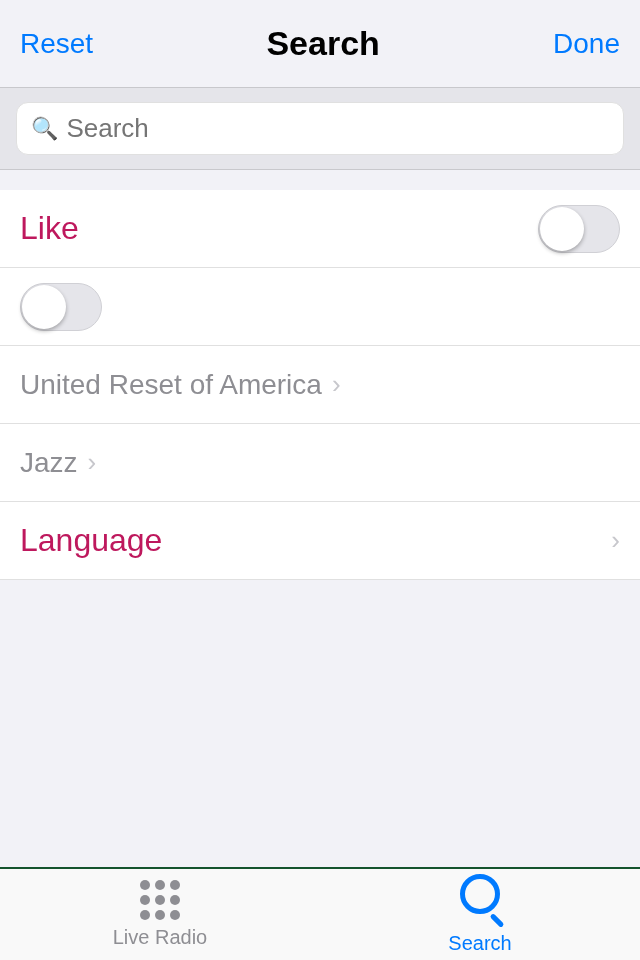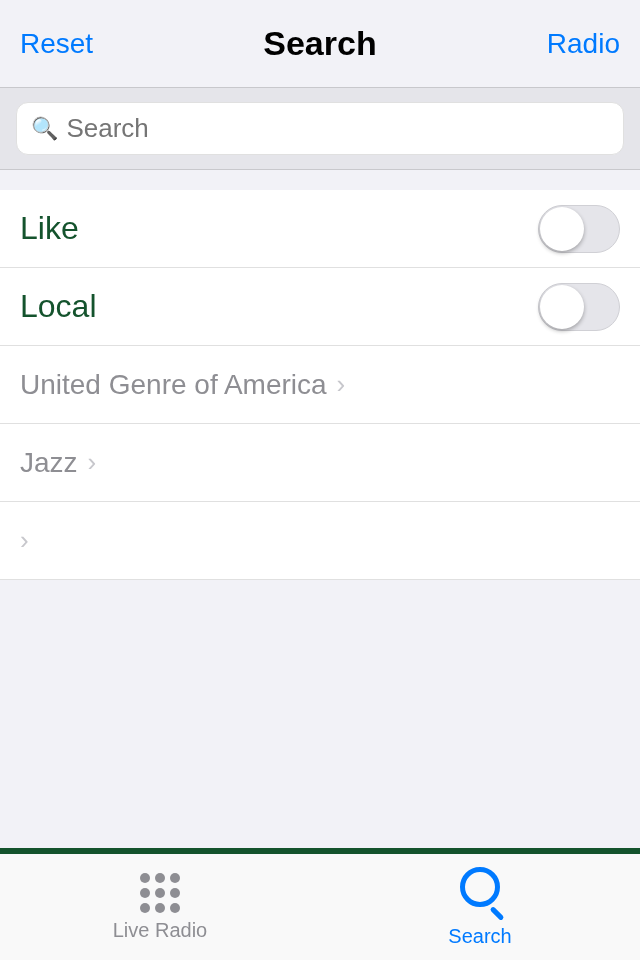--- a/index.html
+++ b/index.html
@@ -76,21 +76,21 @@
       display: flex;
       align-items: center;
       justify-content: space-between;
       padding: 0 20px;
       height: 78px;
       border-bottom: 1px solid #e0e0e0;
       background: #fff;
     }
     .row-label {
       font-size: 32px;
-      color: #14532d;
+      color: #be185d;
       font-weight: 400;
     }
     .row-right {
       display: flex;
       align-items: center;
       gap: 10px;
     }
     .row-value {
       font-size: 28px;
       color: #8e8e93;
@@ -124,23 +124,23 @@
     .toggle.off .toggle-thumb {
       left: 1px;
     }
 
     
     .tab-bar {
       position: absolute;
       bottom: 0;
       left: 0;
       right: 0;
-      height: 112px;
+      height: 93px;
       background: #f9f9f9;
-      border-top: 6px solid #14532d;
+      border-top: 2px solid #14532d;
       display: flex;
       align-items: center;
     }
     .tab-item {
       flex: 1;
       display: flex;
       flex-direction: column;
       align-items: center;
       justify-content: center;
       gap: 6px;
@@ -207,61 +207,61 @@
       width: 40px;
       height: 40px;
     }
   </style>
 </head>
 <body>
 
 <div class="nav-bar">
   <button class="nav-button">Reset</button>
   <span class="nav-title">Search</span>
-  <button class="nav-button">Radio</button>
+  <button class="nav-button">Done</button>
 </div>
 
 <div class="search-bar-container">
   <div class="search-bar">
     <span class="search-icon-inline">🔍</span>
     <input class="search-input" type="text" placeholder="Search" style="">
   </div>
 </div>
 
 <div class="content">
 
   <div class="row-item">
     <span class="row-label">Like</span>
     <div class="toggle off">
       <div class="toggle-thumb"></div>
     </div>
   </div>
 
   <div class="row-item">
-    <span class="row-label">Local</span>
     <div class="toggle off">
       <div class="toggle-thumb"></div>
     </div>
   </div>
 
   <div class="row-item">
     <div class="row-right">
-      <span class="row-value">United Genre of America</span>
+      <span class="row-value">United Reset of America</span>
       <span class="chevron">›</span>
     </div>
   </div>
 
   <div class="row-item">
     <div class="row-right">
       <span class="row-value">Jazz</span>
       <span class="chevron">›</span>
     </div>
   </div>
 
   <div class="row-item">
+    <span class="row-label">Language</span>
     <div class="row-right">
       <span class="chevron">›</span>
     </div>
   </div>
 
 </div>
 
 <div class="tab-bar">
 
   <div class="tab-item">

